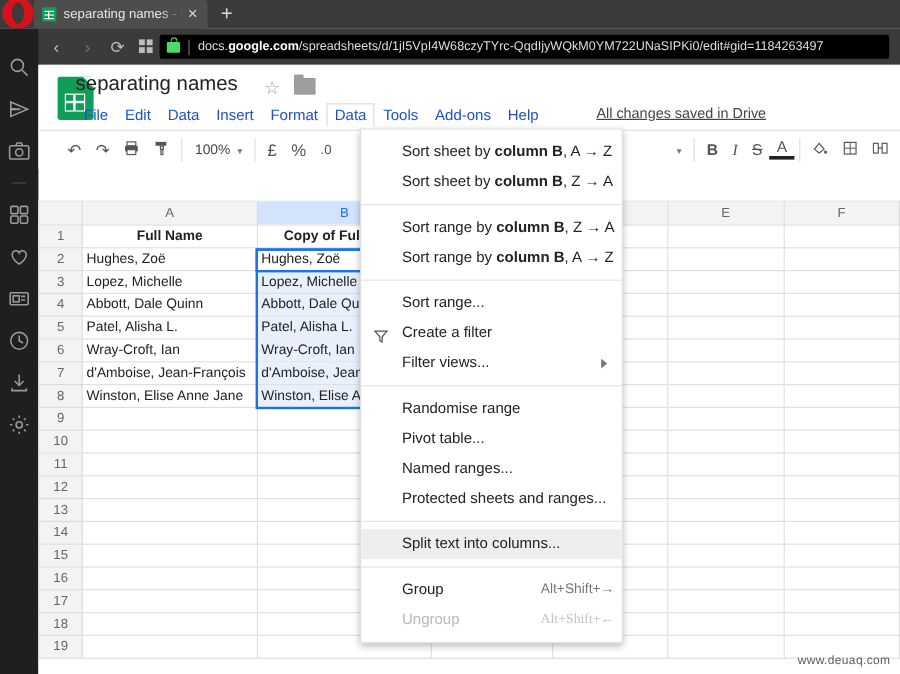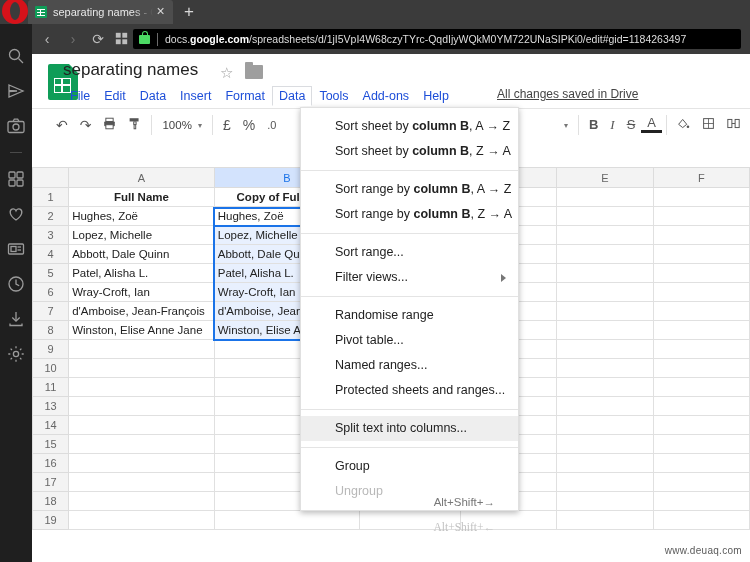--- a/index.html
+++ b/index.html
@@ -447,24 +447,23 @@
   .dd-item b { font-weight: bold; }
   .dd-item.disabled { color: #b8b8b8; }
   .dd-item.hover { background: #eeeeee; }
   .dd-sep {
     height: 1px;
     background: #e4e4e4;
     margin: 6px 0;
   }
   .dd-shortcut {
     position: absolute;
-    right: 23px; top: 0;
+    right: 6px; top: 0;
     font-size: 11.5px;
     color: #777777;
-    margin-top: 36px;
   }
   .dd-item.disabled .dd-shortcut { color: #c2c2c2; font-family: Liberation Serif, serif; }
   .dd-icon {
     position: absolute;
     left: 10px; top: 6px;
     width: 13px; height: 13px;
     color: #555555;
   }
   .dd-arrow {
     position: absolute;
@@ -783,20 +782,29 @@
           <tr>
             <td class="rowhead">11</td>
             <td class=""></td>
             <td class=""></td>
             <td class=""></td>
             <td class=""></td>
             <td class=""></td>
             <td class=""></td>
           </tr>
           <tr>
+            <td class="rowhead">12</td>
+            <td class=""></td>
+            <td class=""></td>
+            <td class=""></td>
+            <td class=""></td>
+            <td class=""></td>
+            <td class=""></td>
+          </tr>
+          <tr>
             <td class="rowhead">13</td>
             <td class=""></td>
             <td class=""></td>
             <td class=""></td>
             <td class=""></td>
             <td class=""></td>
             <td class=""></td>
           </tr>
           <tr>
             <td class="rowhead">14</td>
@@ -856,24 +864,27 @@
     </table>
 
     <div class="sel-overlay" style="left:181px; top:40px; width:146px; height:134px;"></div>
     <div class="active-overlay" style="left:181px; top:40px; width:146px; height:20px;"></div>
   </div>
 
   <div class="dropdown" id="data-dropdown">
       <div class="dd-item"><span>Sort sheet by <b>column B</b>, A → Z</span></div>
       <div class="dd-item"><span>Sort sheet by <b>column B</b>, Z → A</span></div>
       <div class="dd-sep"></div>
+      <div class="dd-item"><span>Sort range by <b>column B</b>, Z → A</span></div>
       <div class="dd-item"><span>Sort range by <b>column B</b>, A → Z</span></div>
-      <div class="dd-item"><span>Sort range by <b>column B</b>, Z → A</span></div>
       <div class="dd-sep"></div>
       <div class="dd-item"><span>Sort range...</span></div>
+      <div class="dd-item"><span class="dd-icon"><svg viewBox="0 0 14 14" width="13" height="13" fill="none" stroke="#555" stroke-width="1.1">
+            <polygon points="1.5,2 12.5,2 8,7.2 8,12 6,10.6 6,7.2"></polygon>
+          </svg></span><span>Create a filter</span></div>
       <div class="dd-item"><span>Filter views...</span><span class="dd-arrow"></span></div>
       <div class="dd-sep"></div>
       <div class="dd-item"><span>Randomise range</span></div>
       <div class="dd-item"><span>Pivot table...</span></div>
       <div class="dd-item"><span>Named ranges...</span></div>
       <div class="dd-item"><span>Protected sheets and ranges...</span></div>
       <div class="dd-sep"></div>
       <div class="dd-item hover"><span>Split text into columns...</span></div>
       <div class="dd-sep"></div>
       <div class="dd-item"><span>Group</span><span class="dd-shortcut">Alt+Shift+→</span></div>

